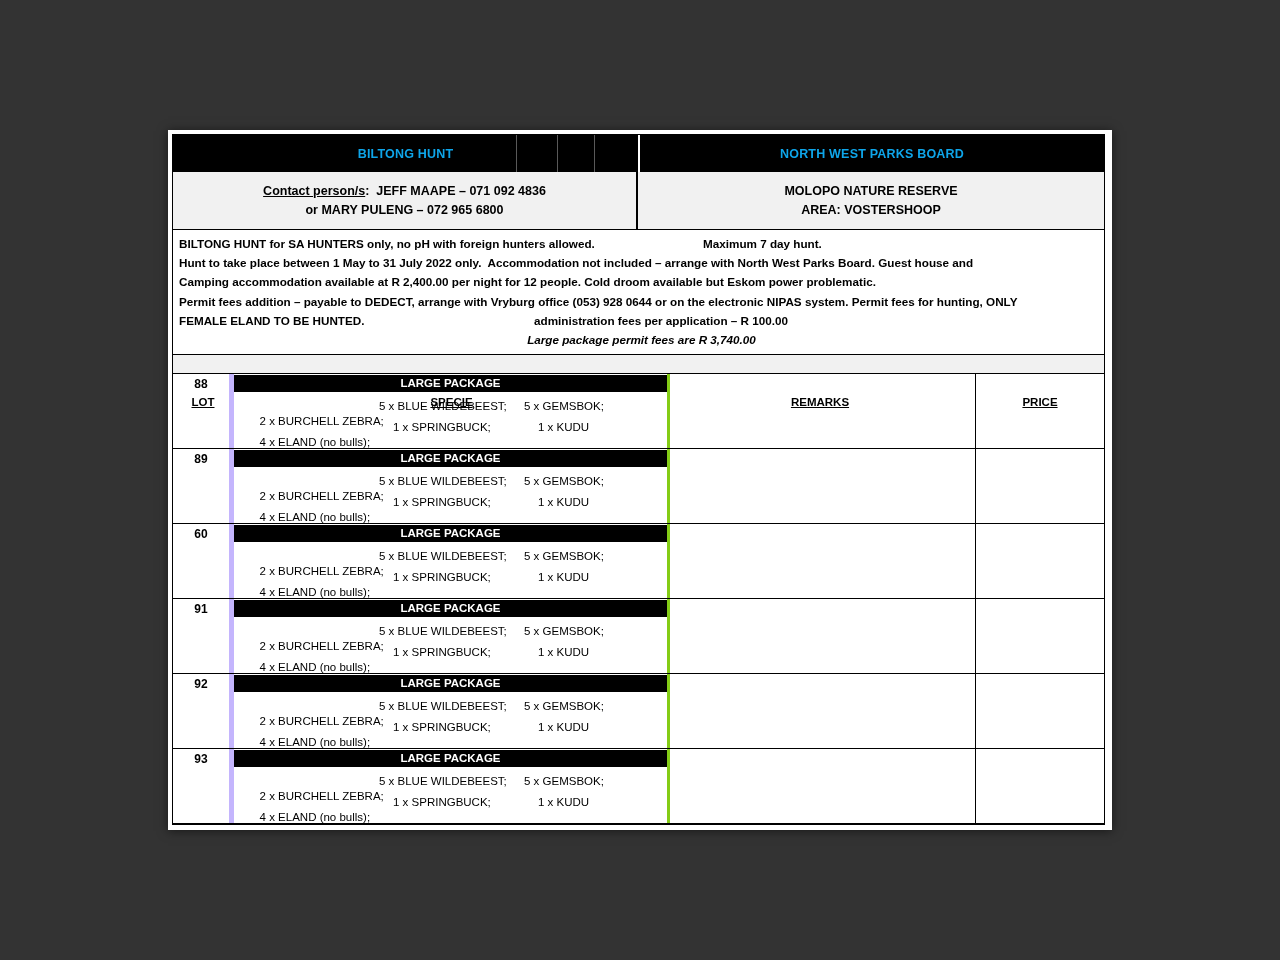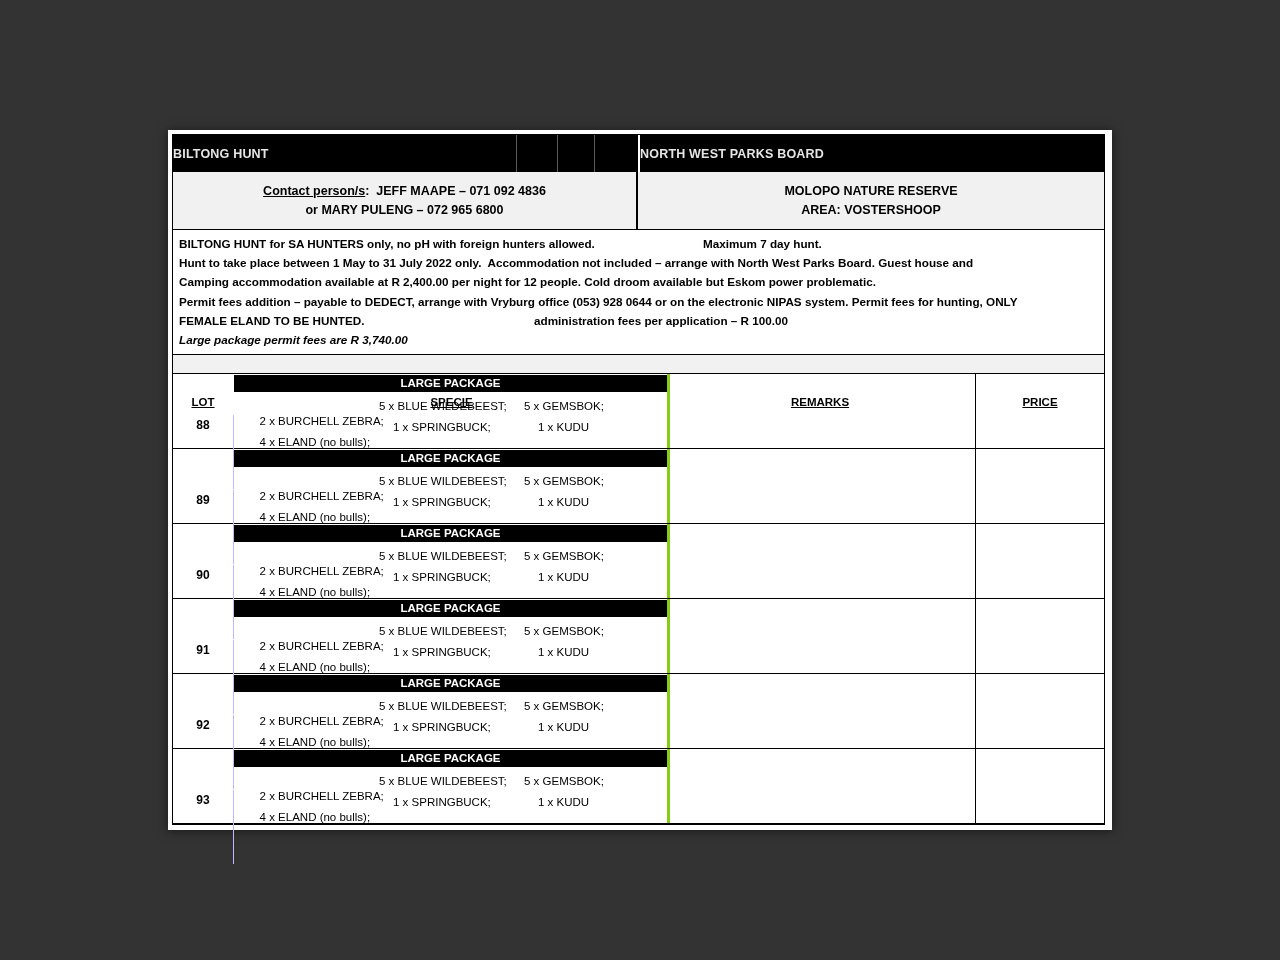--- a/index.html
+++ b/index.html
@@ -24,22 +24,22 @@
     left: 4px;
     top: 4px;
     width: 933px;
     border: 1px solid #000;
     background: #fff;
   }
 
   
   .top-header { display: flex; height: 37px; }
   .th-cell {
-    background: #000; color: #e5e5e5; font-weight: bold; font-size: 12.5px;
-    letter-spacing: 0.2px; display: flex; align-items: center; 
+    background: #000; color: #0ea5e9; font-weight: bold; font-size: 12.5px;
+    letter-spacing: 0.2px; display: flex; align-items: center; justify-content: center;
     position: relative;
   }
   .th-left { width: 465px; }
   .th-gap { width: 2px; background: #fff; }
   .th-right { flex: 1; }
   .hdr-divider { position: absolute; top: 0; bottom: 0; width: 1px; background: rgba(255,255,255,0.35); }
   .dv1 { left: 343px; } .dv2 { left: 384px; } .dv3 { left: 421px; }
 
   
   .contact-row { display: flex; background: #f1f1f1; border-bottom: 1px solid #000; height: 58px; }
@@ -50,35 +50,35 @@
   .contact-left { width: 465px; border-right: 2px solid #000; }
   .contact-right { flex: 1; }
   .u { text-decoration: underline; }
 
   
   .info-block { border-bottom: 1px solid #000; padding: 4px 0 5px 6px; font-weight: bold; font-size: 11.7px; background: #fff; }
   .info-line { line-height: 19.2px; white-space: pre; position: relative; }
   .info-abs { position: absolute; top: 0; }
   .pos-a { left: 524px; }
   .pos-b { left: 355px; }
-  .italic { font-style: italic; }
+  .italic { font-style: italic; text-align: center; }
 
   
   .table-header { display: flex; height: 19px; background: #f1f1f1; border-bottom: 1px solid #000; font-weight: bold; font-size: 11.5px; }
   .hcell { display: flex; align-items: center; justify-content: center; margin-top: 47px; }
   .hcell span { text-decoration: underline; }
   .w-lot { width: 61px; border-right: 1px solid #000; }
   .w-specie { width: 436px; border-right: 1px solid #000; }
   .w-remarks { width: 306px; border-right: 6px solid #0369a1; }
   .w-price { flex: 1; }
 
   
   .lot-row { display: flex; height: 75px; border-bottom: 1px solid #000; background: #fff; }
   .cell { height: 100%; }
-  .cell-lot { width: 61px; border-right: 1px solid #c4b5fd; text-align: center; font-weight: bold; font-size: 12px; padding-top: 3px; margin-top: 41px; }
+  .cell-lot { width: 61px; border-right: 5px solid #c4b5fd; text-align: center; font-weight: bold; font-size: 12px; padding-top: 3px; }
   .cell-specie { width: 436px; border-right: 3px solid #84cc16; padding-top: 1px; }
   .cell-remarks { width: 306px; border-right: 1px solid #000; }
   .cell-price { flex: 1; }
   .pkg-banner { height: 17px; background: #000; color: #fff; font-weight: bold; font-size: 11.5px; text-align: center; line-height: 17px; }
   .sp-line { position: relative; font-size: 11.5px; height: 15px; line-height: 15px; white-space: pre; }
   .sp-line1 { margin-top: 7px; }
   .sp-line2 { margin-top: 6px; }
   .sp-line .seg1 { }
   .sp-line .seg2, .sp-line .seg3 { position: absolute; top: 0; }
   .sp-line1 .seg2 { left: 145px; }
@@ -178,21 +178,21 @@
         <span class="seg2">1 x SPRINGBUCK;</span>
         <span class="seg3">1 x KUDU</span>
       </div>
     </div>
     <div class="cell cell-remarks"></div>
     <div class="cell cell-price"></div>
   </div>
 
   <div class="lot-row">
     <div class="cell cell-lot">
-      <span>90</span>
+      <span>60</span>
     </div>
     <div class="cell cell-specie">
       <div class="pkg-banner">LARGE PACKAGE</div>
       <div class="sp-line sp-line1">
         <span class="seg1">2 x BURCHELL ZEBRA;</span>
         <span class="seg2">5 x BLUE WILDEBEEST;</span>
         <span class="seg3">5 x GEMSBOK;</span>
       </div>
       <div class="sp-line sp-line2">
         <span class="seg1">4 x ELAND (no bulls);</span>

